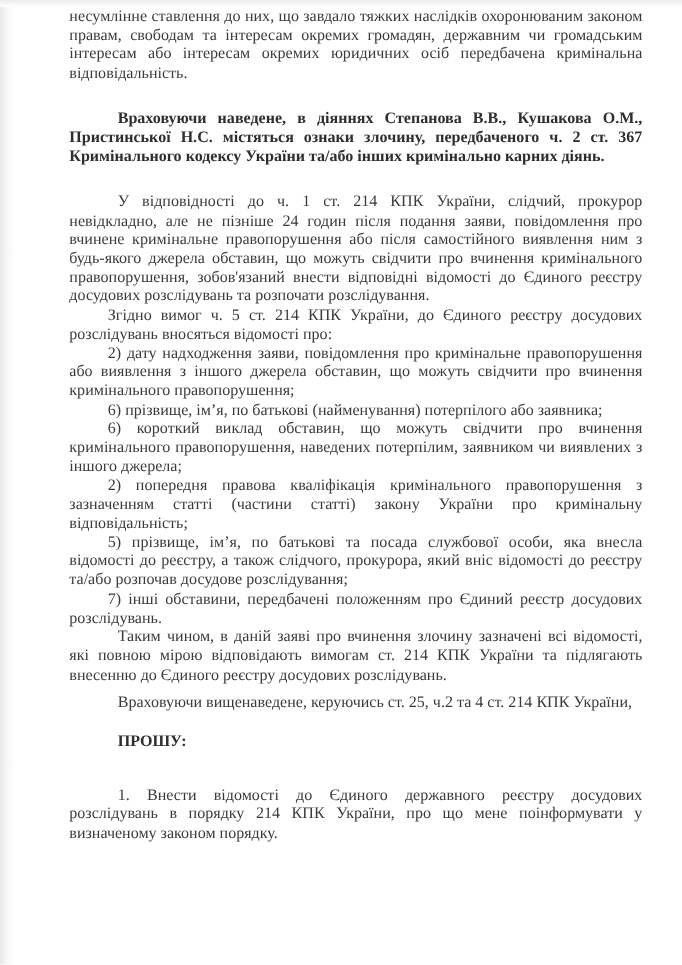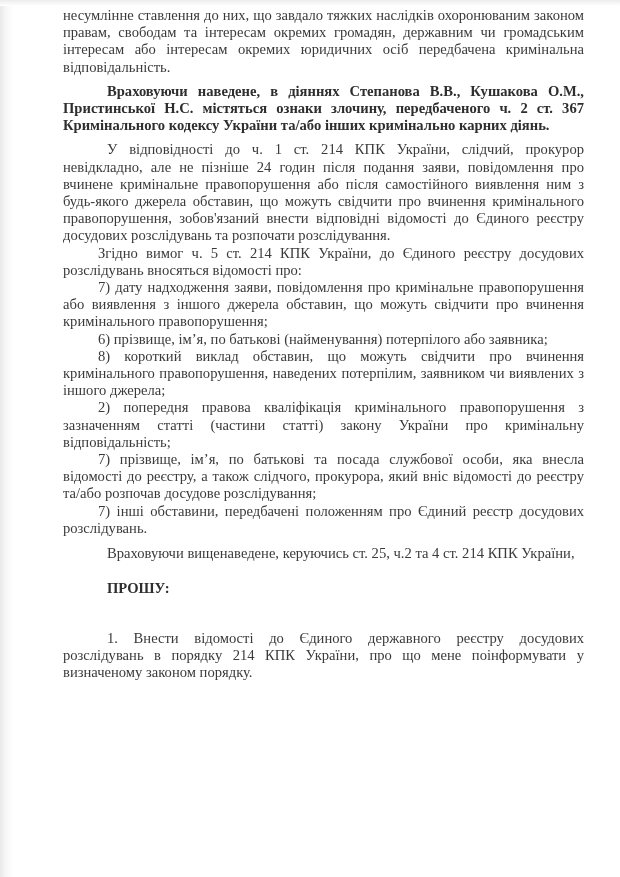--- a/index.html
+++ b/index.html
@@ -20,49 +20,50 @@
     }
     .content {
       position: absolute; left: 63px; top: 7px; width: 521px;
       font-size: 14.6px; line-height: 17.2px;
       text-align: justify;
     }
     p { margin: 0; }
     .indent { text-indent: 44px; }
     .indent-sm { text-indent: 35px; }
     .bold { font-weight: bold; color: #2e2e2e; }
-    .gap-lg { margin-top: 7px; }
+    .gap-lg { margin-top: 24px; }
     .gap-xl { margin-top: 8px; }
     .prosh { font-weight: bold; color: #2e2e2e; padding-left: 44px; margin-top: 18px; }
     .req { margin-top: 32px; }
   </style>
 </head>
 <body>
 
 <div class="page">
   <div class="topshade"></div>
   <div class="content">
 
     <p>несумлінне ставлення до них, що завдало тяжких наслідків охоронюваним законом правам, свободам та інтересам окремих громадян, державним чи громадським інтересам або інтересам окремих юридичних осіб передбачена кримінальна відповідальність.</p>
 
     <p class="indent bold gap-lg">Враховуючи наведене, в діяннях Степанова В.В., Кушакова О.М., Пристинської Н.С. містяться ознаки злочину, передбаченого ч. 2 ст. 367 Кримінального кодексу України та/або інших кримінально карних діянь.</p>
 
     <p class="indent gap-lg">У відповідності до ч. 1 ст. 214 КПК України, слідчий, прокурор невідкладно, але не пізніше 24 годин після подання заяви, повідомлення про вчинене кримінальне правопорушення або після самостійного виявлення ним з будь-якого джерела обставин, що можуть свідчити про вчинення кримінального правопорушення, зобов'язаний внести відповідні відомості до Єдиного реєстру досудових розслідувань та розпочати розслідування.</p>
 
     <p class="indent-sm">Згідно вимог ч. 5 ст. 214 КПК України, до Єдиного реєстру досудових розслідувань вносяться відомості про:</p>
 
     <div>
-      <p class="indent-sm">7) дату надходження заяви, повідомлення про кримінальне правопорушення або виявлення з іншого джерела обставин, що можуть свідчити про вчинення кримінального правопорушення;</p>
+      <p class="indent-sm">2) дату надходження заяви, повідомлення про кримінальне правопорушення або виявлення з іншого джерела обставин, що можуть свідчити про вчинення кримінального правопорушення;</p>
       <p class="indent-sm">6) прізвище, ім’я, по батькові (найменування) потерпілого або заявника;</p>
-      <p class="indent-sm">8) короткий виклад обставин, що можуть свідчити про вчинення кримінального правопорушення, наведених потерпілим, заявником чи виявлених з іншого джерела;</p>
+      <p class="indent-sm">6) короткий виклад обставин, що можуть свідчити про вчинення кримінального правопорушення, наведених потерпілим, заявником чи виявлених з іншого джерела;</p>
       <p class="indent-sm">2) попередня правова кваліфікація кримінального правопорушення з зазначенням статті (частини статті) закону України про кримінальну відповідальність;</p>
-      <p class="indent-sm">7) прізвище, ім’я, по батькові та посада службової особи, яка внесла відомості до реєстру, а також слідчого, прокурора, який вніс відомості до реєстру та/або розпочав досудове розслідування;</p>
+      <p class="indent-sm">5) прізвище, ім’я, по батькові та посада службової особи, яка внесла відомості до реєстру, а також слідчого, прокурора, який вніс відомості до реєстру та/або розпочав досудове розслідування;</p>
       <p class="indent-sm">7) інші обставини, передбачені положенням про Єдиний реєстр досудових розслідувань.</p>
     </div>
 
+    <p class="indent">Таким чином, в даній заяві про вчинення злочину зазначені всі відомості, які повною мірою відповідають вимогам ст. 214 КПК України та підлягають внесенню до Єдиного реєстру досудових розслідувань.</p>
 
     <p class="indent gap-xl">Враховуючи вищенаведене, керуючись ст. 25, ч.2 та 4 ст. 214 КПК України,</p>
 
     <p class="prosh">ПРОШУ:</p>
 
     <p class="indent req">1. Внести відомості до Єдиного державного реєстру досудових розслідувань в порядку 214 КПК України, про що мене поінформувати у визначеному законом порядку.</p>
 
   </div>
 </div>
 

